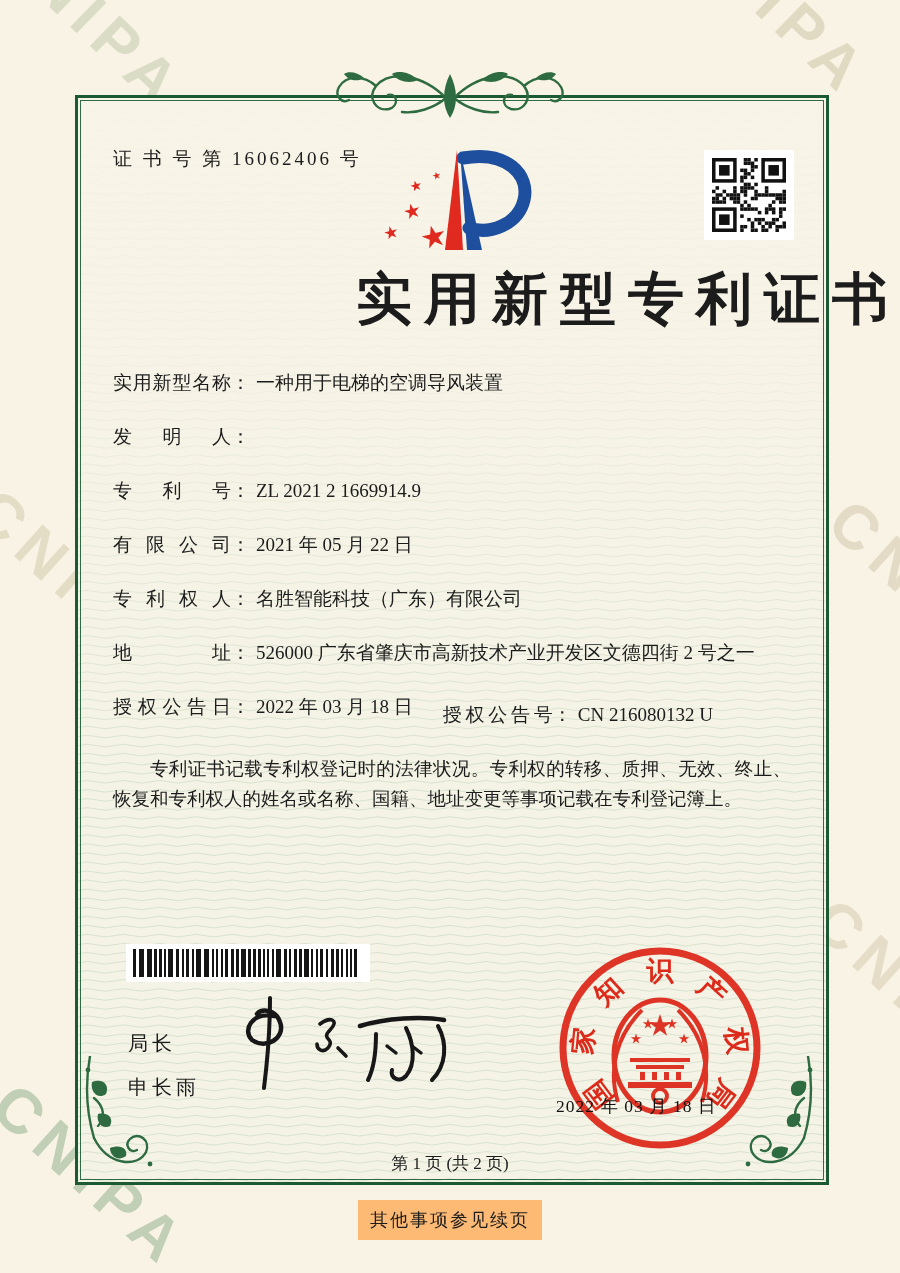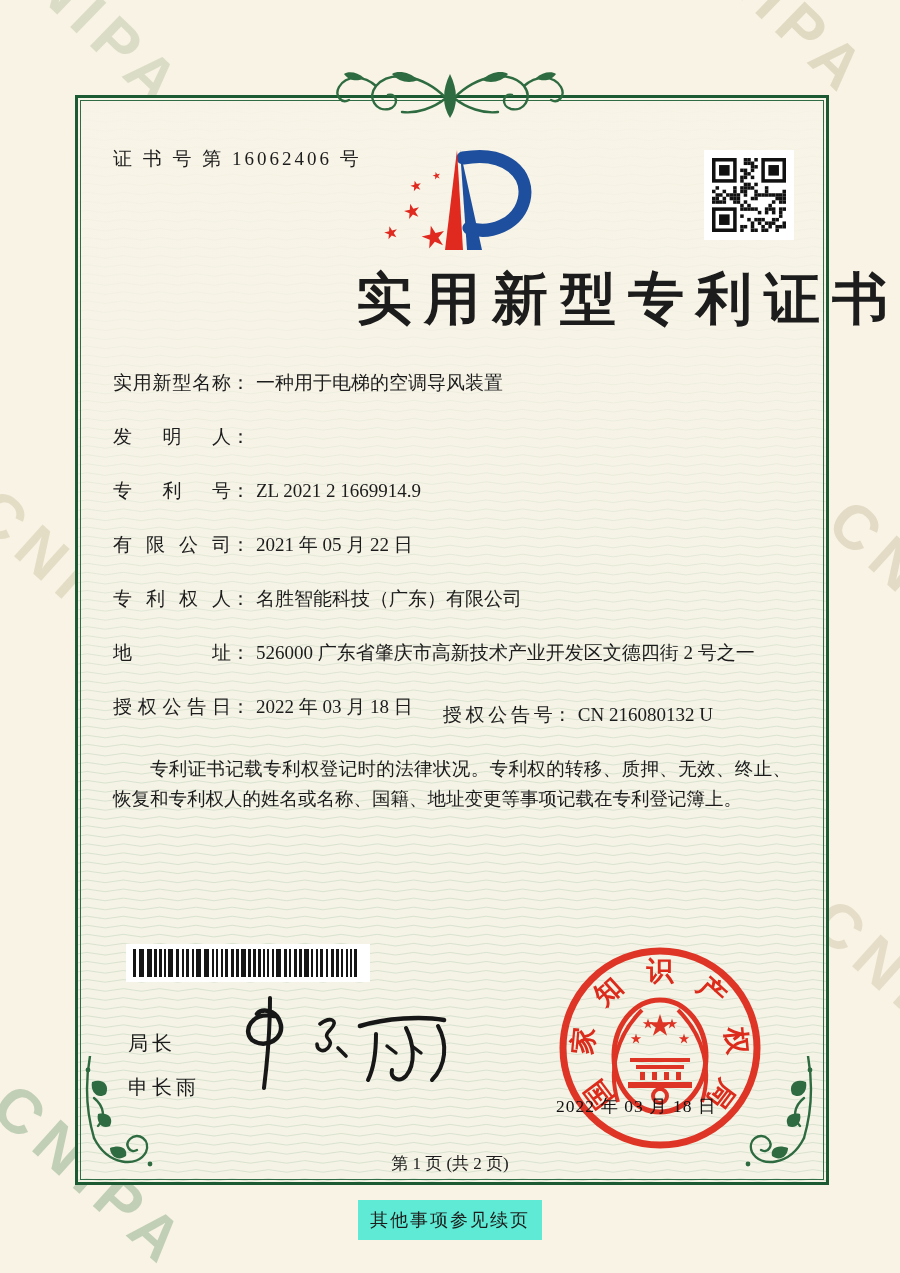--- a/index.html
+++ b/index.html
@@ -67,21 +67,21 @@
   .seal *{fill:#dc2a1b;}
   .seal .ring{fill:none;stroke:#dc2a1b;stroke-width:7;}
   .seal .ln{fill:none;stroke:#dc2a1b;}
   .seal text{font-family:"Liberation Sans","DejaVu Sans",sans-serif;font-weight:700;font-size:27px;}
   .seal-date{position:absolute;left:556px;top:1094px;width:190px;font-size:17.5px;
              letter-spacing:1px;color:#111;z-index:5;}
 
   .page-info{position:absolute;left:0;width:900px;top:1152px;text-align:center;font-size:17px;}
 
   .cont-box{position:absolute;left:0;width:900px;top:1200px;text-align:center;}
-  .cont-box span{display:inline-block;background:#5eead4;padding:8px 12px;font-size:18px;letter-spacing:2px;}
+  .cont-box span{display:inline-block;background:#fdba74;padding:8px 12px;font-size:18px;letter-spacing:2px;}
 </style>
 </head>
 <body>
 
 <div class="wm wm1">CNIPA</div>
 <div class="wm wm2">CNIPA</div>
 <div class="wm wm3">CNIPA</div>
 <div class="wm wm4">CNIPA</div>
 <div class="wm wm5">CNIPA</div>
 <div class="wm wm6">CNIPA</div>

